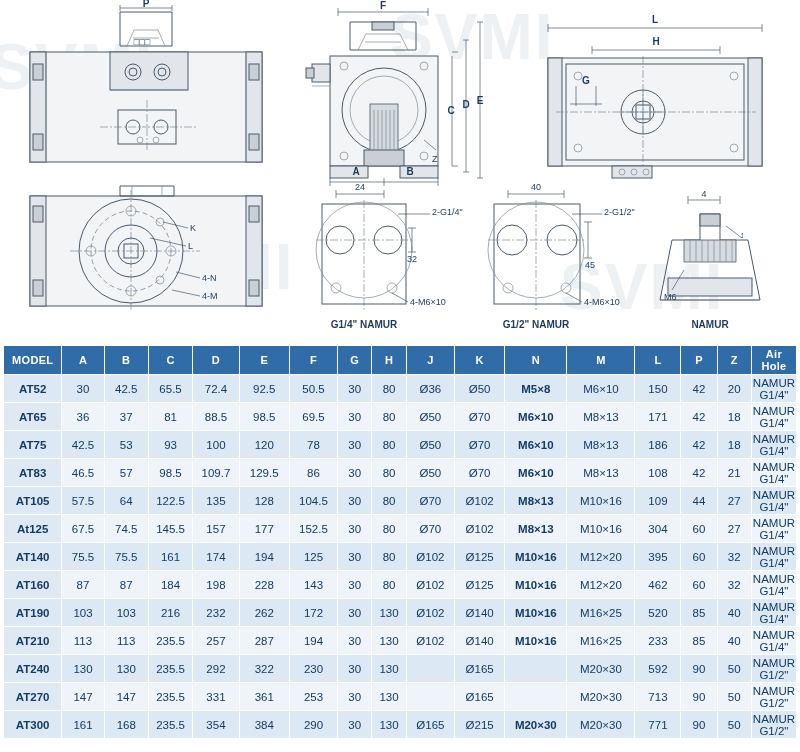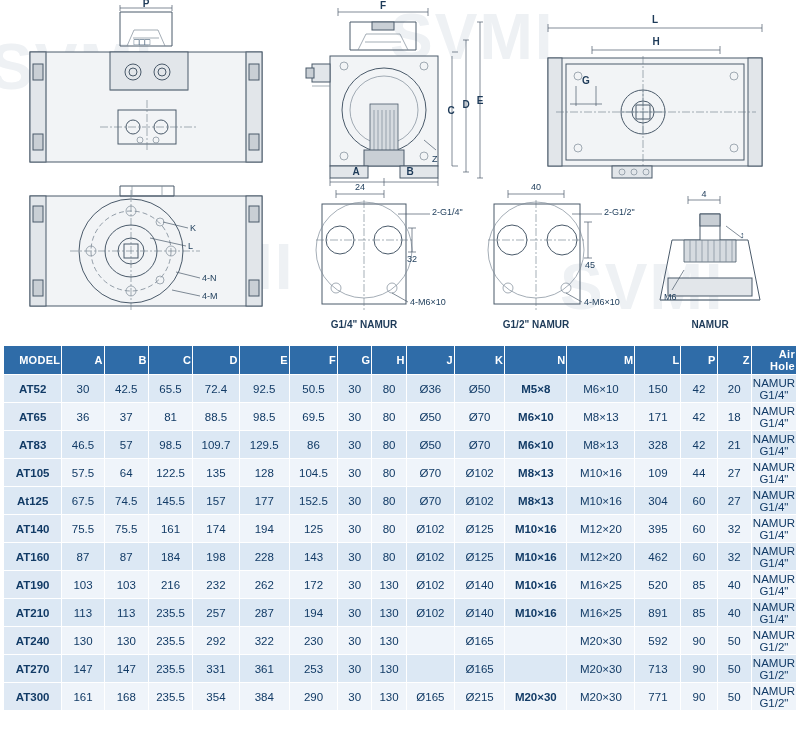--- a/index.html
+++ b/index.html
@@ -38,21 +38,21 @@
     font-size:11px;
     z-index:3;
   }
   #spec-table th{
     background:#2f6ca8;
     color:#ffffff;
     font-weight:bold;
     font-size:11px;
     border:1px solid #ffffff;
     height:26px;
-    text-align:right;
+    text-align:center;
     letter-spacing:0.3px;
   }
   #spec-table td{
     border:1px solid #ffffff;
     text-align:center;
     height:25px;
     color:#123b66;
     font-size:11.5px;
   }
   #spec-table tbody tr:nth-child(odd) td{background:#dce8f4;}
@@ -343,34 +343,53 @@
         <td class="c-j">Ø50</td>
         <td class="c-k">Ø70</td>
         <td class="c-n">M6×10</td>
         <td class="c-m">M8×13</td>
         <td class="c-l">171</td>
         <td class="c-p">42</td>
         <td class="c-z">18</td>
         <td class="c-air">NAMUR G1/4"</td>
       </tr>
       <tr>
+        <td class="c-model model">AT75</td>
+        <td class="c-a">42.5</td>
+        <td class="c-b">53</td>
+        <td class="c-c">93</td>
+        <td class="c-d">100</td>
+        <td class="c-e">120</td>
+        <td class="c-f">78</td>
+        <td class="c-g">30</td>
+        <td class="c-h">80</td>
+        <td class="c-j">Ø50</td>
+        <td class="c-k">Ø70</td>
+        <td class="c-n">M6×10</td>
+        <td class="c-m">M8×13</td>
+        <td class="c-l">186</td>
+        <td class="c-p">42</td>
+        <td class="c-z">18</td>
+        <td class="c-air">NAMUR G1/4"</td>
+      </tr>
+      <tr>
         <td class="c-model model">AT83</td>
         <td class="c-a">46.5</td>
         <td class="c-b">57</td>
         <td class="c-c">98.5</td>
         <td class="c-d">109.7</td>
         <td class="c-e">129.5</td>
         <td class="c-f">86</td>
         <td class="c-g">30</td>
         <td class="c-h">80</td>
         <td class="c-j">Ø50</td>
         <td class="c-k">Ø70</td>
         <td class="c-n">M6×10</td>
         <td class="c-m">M8×13</td>
-        <td class="c-l">328</td>
+        <td class="c-l">108</td>
         <td class="c-p">42</td>
         <td class="c-z">21</td>
         <td class="c-air">NAMUR G1/4"</td>
       </tr>
       <tr>
         <td class="c-model model">AT105</td>
         <td class="c-a">57.5</td>
         <td class="c-b">64</td>
         <td class="c-c">122.5</td>
         <td class="c-d">135</td>
@@ -470,21 +489,21 @@
         <td class="c-c">235.5</td>
         <td class="c-d">257</td>
         <td class="c-e">287</td>
         <td class="c-f">194</td>
         <td class="c-g">30</td>
         <td class="c-h">130</td>
         <td class="c-j">Ø102</td>
         <td class="c-k">Ø140</td>
         <td class="c-n">M10×16</td>
         <td class="c-m">M16×25</td>
-        <td class="c-l">891</td>
+        <td class="c-l">233</td>
         <td class="c-p">85</td>
         <td class="c-z">40</td>
         <td class="c-air">NAMUR G1/4"</td>
       </tr>
       <tr>
         <td class="c-model model">AT240</td>
         <td class="c-a">130</td>
         <td class="c-b">130</td>
         <td class="c-c">235.5</td>
         <td class="c-d">292</td>

